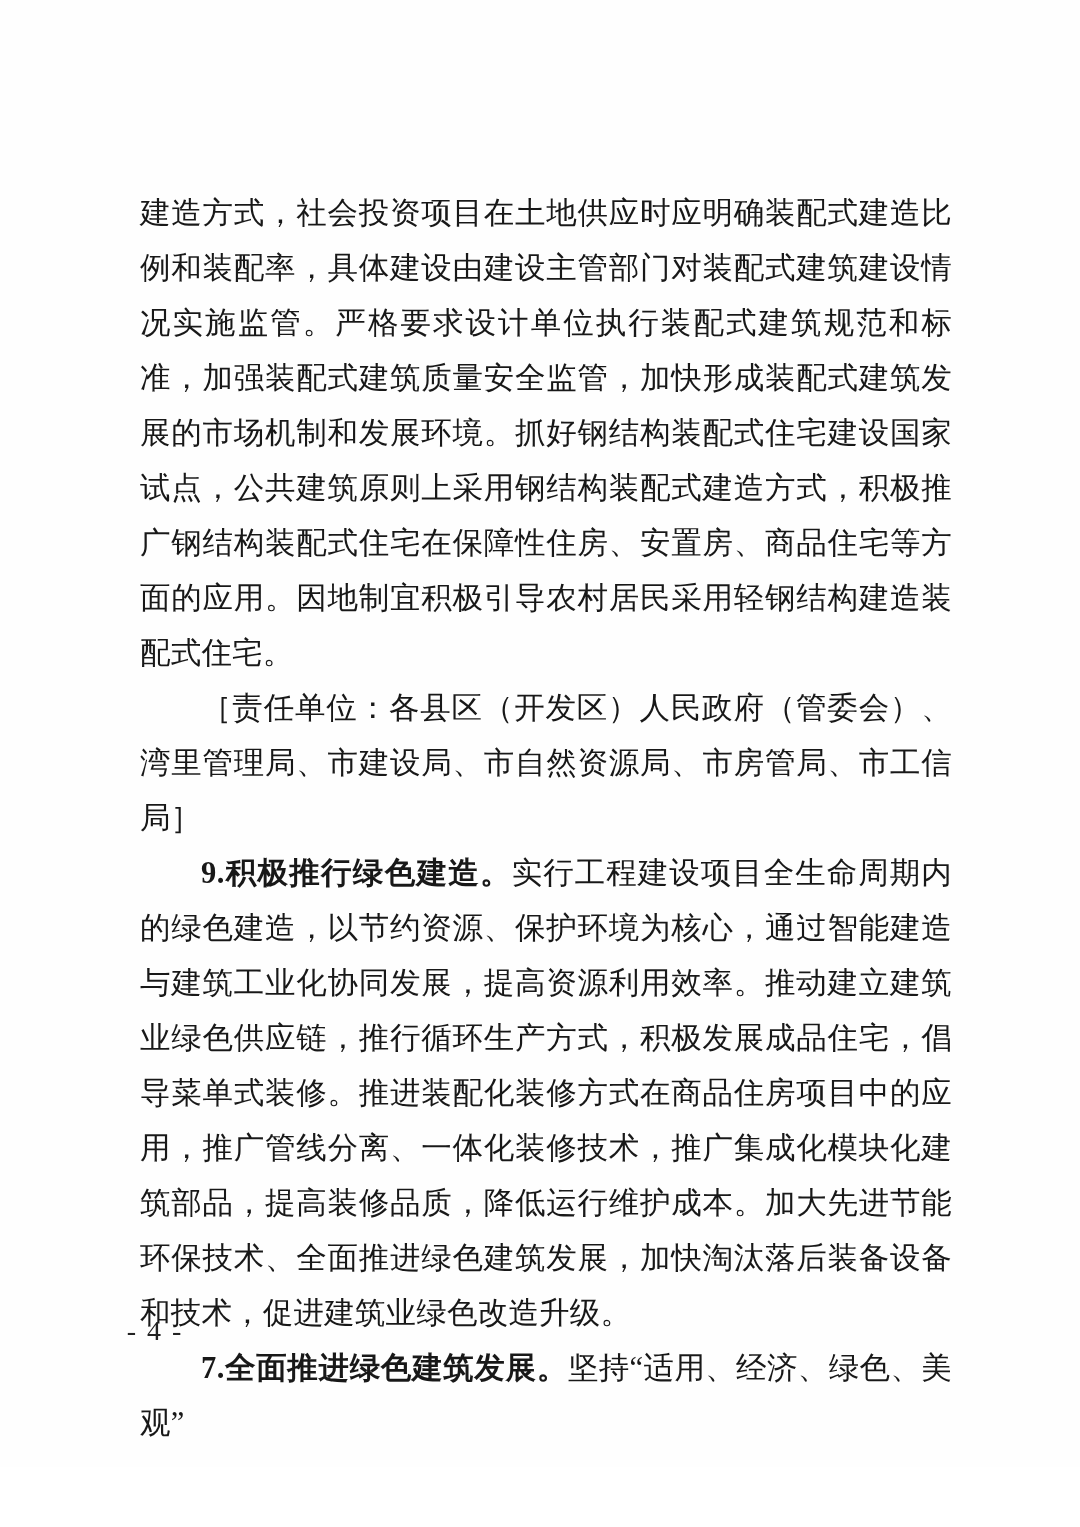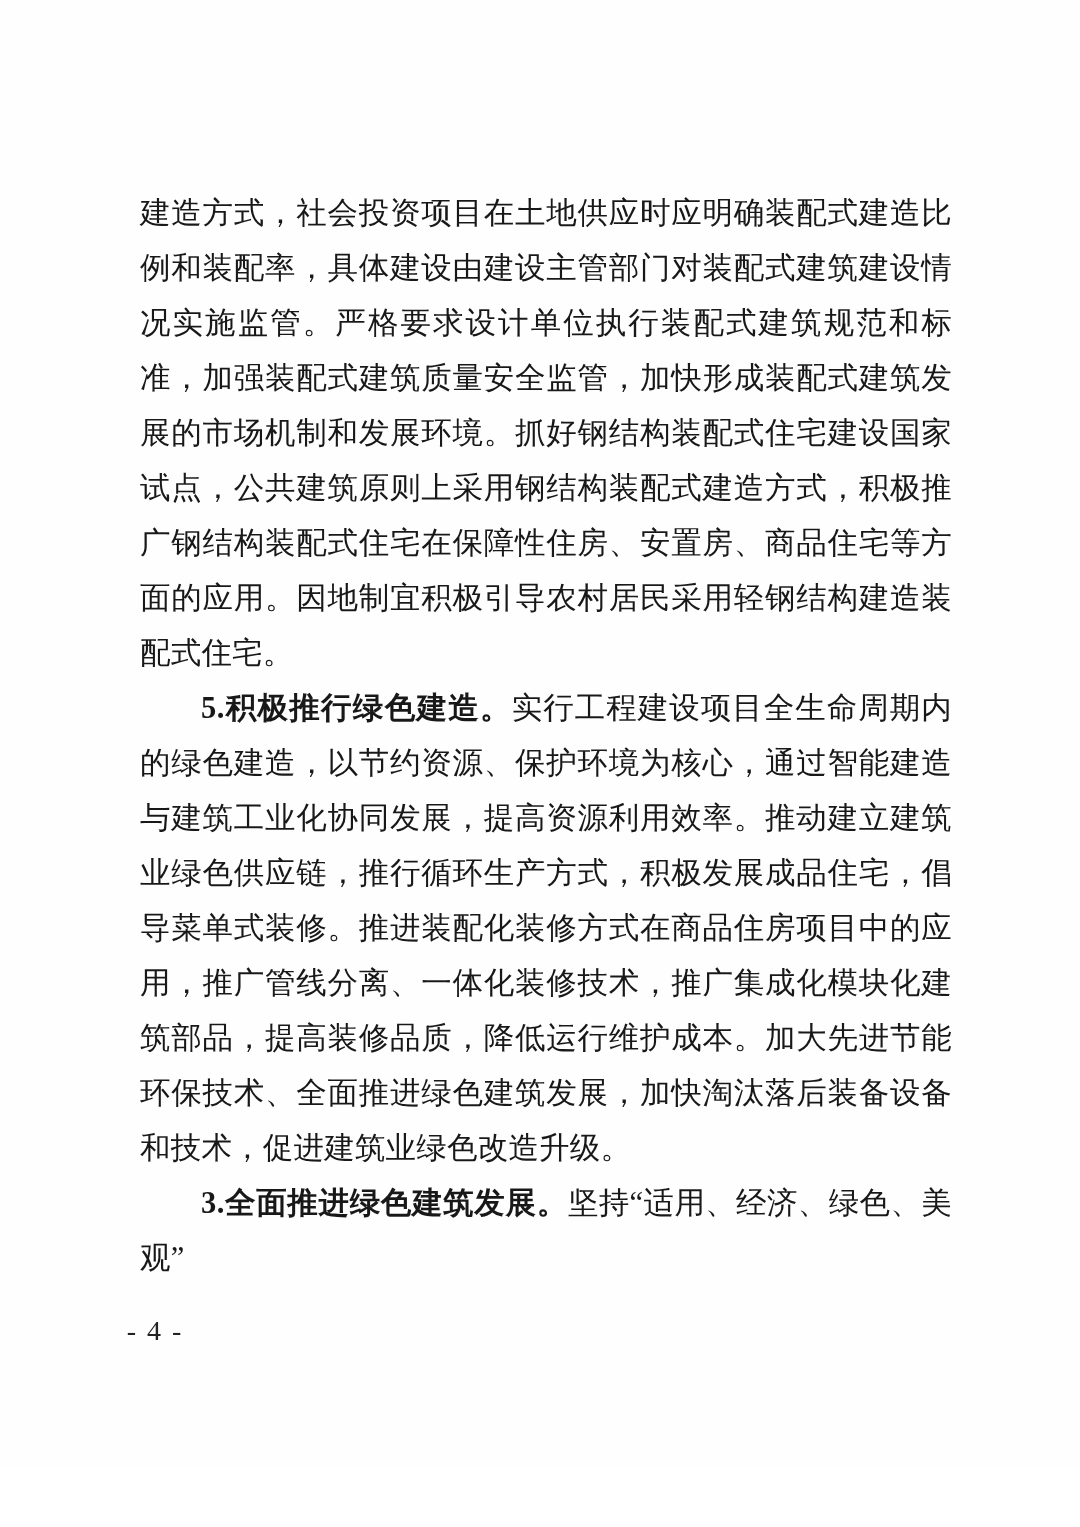--- a/index.html
+++ b/index.html
@@ -62,24 +62,25 @@
   }
 </style>
 </head>
 <body>
 
 <div class="page">
   <div class="doc-body">
 
     <p class="plain">建造方式，社会投资项目在土地供应时应明确装配式建造比例和装配率，具体建设由建设主管部门对装配式建筑建设情况实施监管。严格要求设计单位执行装配式建筑规范和标准，加强装配式建筑质量安全监管，加快形成装配式建筑发展的市场机制和发展环境。抓好钢结构装配式住宅建设国家试点，公共建筑原则上采用钢结构装配式建造方式，积极推广钢结构装配式住宅在保障性住房、安置房、商品住宅等方面的应用。因地制宜积极引导农村居民采用轻钢结构建造装配式住宅。</p>
 
+    <p class="resp">［责任单位：各县区（开发区）人民政府（管委会）、湾里管理局、市建设局、市自然资源局、市房管局、市工信局］</p>
 
-    <p class="indent"><span class="bold-head">5.积极推行绿色建造。</span><span>实行工程建设项目全生命周期内的绿色建造，以节约资源、保护环境为核心，通过智能建造与建筑工业化协同发展，提高资源利用效率。推动建立建筑业绿色供应链，推行循环生产方式，积极发展成品住宅，倡导菜单式装修。推进装配化装修方式在商品住房项目中的应用，推广管线分离、一体化装修技术，推广集成化模块化建筑部品，提高装修品质，降低运行维护成本。加大先进节能环保技术、全面推进绿色建筑发展，加快淘汰落后装备设备和技术，促进建筑业绿色改造升级。</span></p>
+    <p class="indent"><span class="bold-head">9.积极推行绿色建造。</span><span>实行工程建设项目全生命周期内的绿色建造，以节约资源、保护环境为核心，通过智能建造与建筑工业化协同发展，提高资源利用效率。推动建立建筑业绿色供应链，推行循环生产方式，积极发展成品住宅，倡导菜单式装修。推进装配化装修方式在商品住房项目中的应用，推广管线分离、一体化装修技术，推广集成化模块化建筑部品，提高装修品质，降低运行维护成本。加大先进节能环保技术、全面推进绿色建筑发展，加快淘汰落后装备设备和技术，促进建筑业绿色改造升级。</span></p>
 
 
-    <p class="indent"><span class="bold-head">3.全面推进绿色建筑发展。</span><span>坚持“适用、经济、绿色、美观”</span></p>
+    <p class="indent"><span class="bold-head">7.全面推进绿色建筑发展。</span><span>坚持“适用、经济、绿色、美观”</span></p>
 
   </div>
 
   <div class="page-number">
     <span class="pn-inner">- 4 -</span>
   </div>
 </div>
 
 </body></html>

